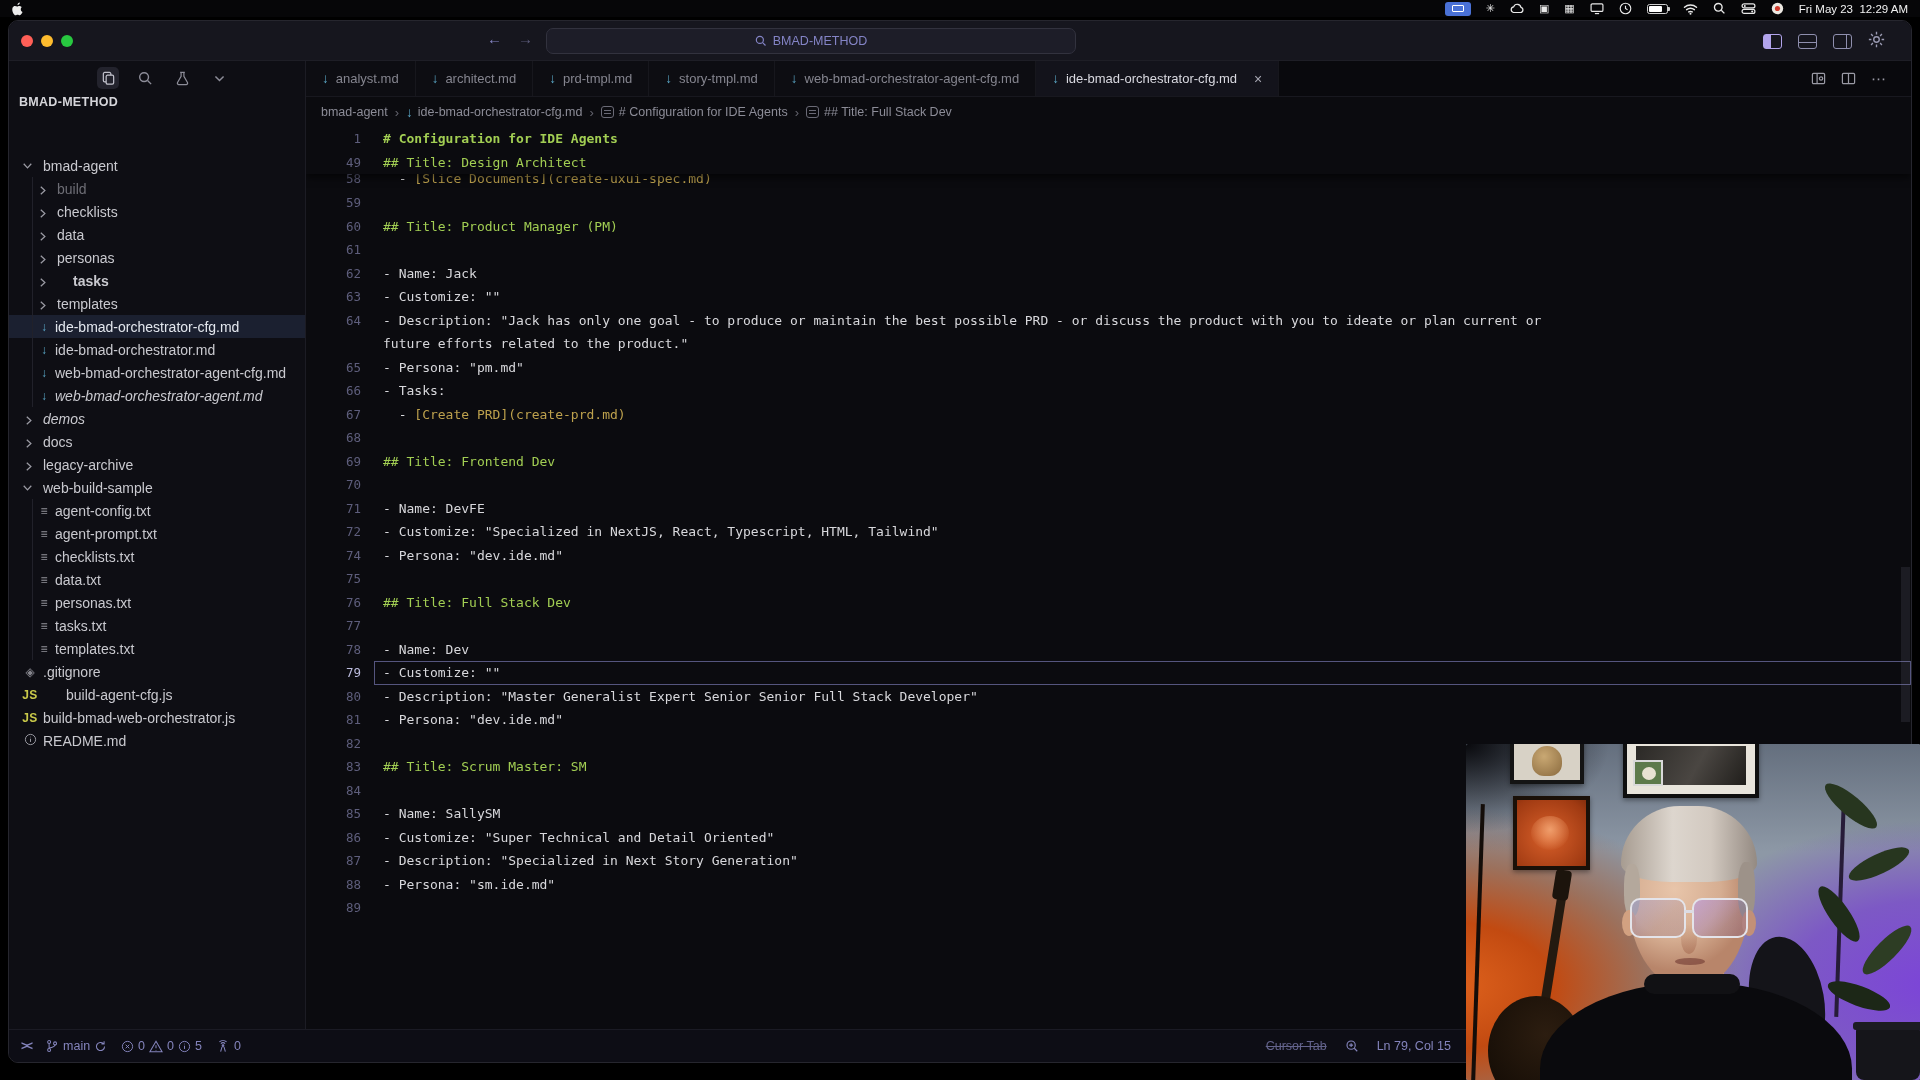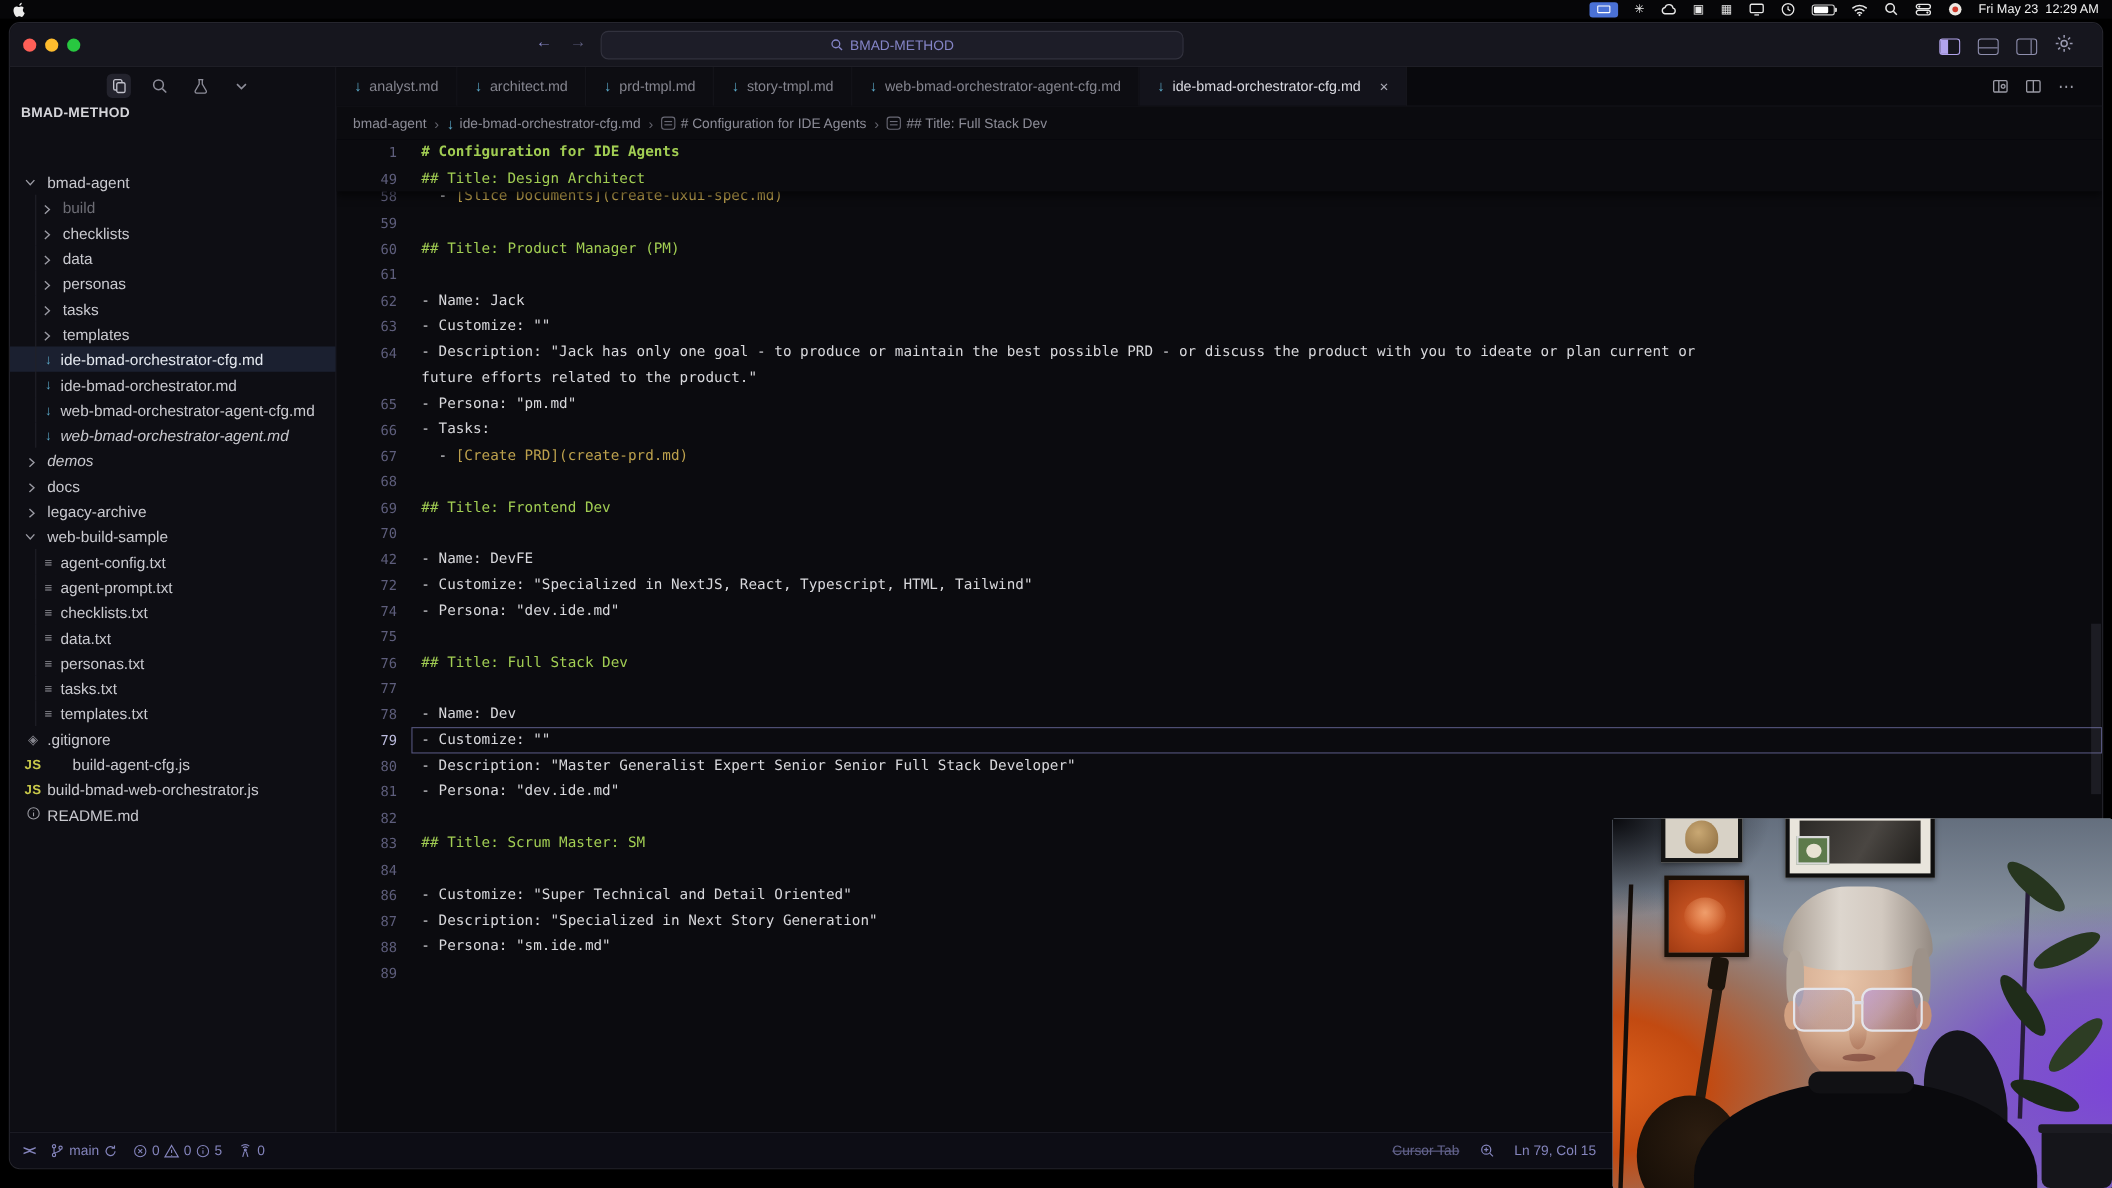--- a/index.html
+++ b/index.html
@@ -326,21 +326,21 @@
           <span class="twist" style="left: 28px;"><svg width="11" height="11" viewBox="0 0 16 16" fill="none" stroke="currentColor" stroke-width="1.8">
               <path d="M5.5 2.5l6 5.5-6 5.5"></path>
             </svg></span>
           <span class="lbl" style="left: 48px;">personas</span>
         </div>
         <div class="trow">
           <span class="guide"></span>
           <span class="twist" style="left: 28px;"><svg width="11" height="11" viewBox="0 0 16 16" fill="none" stroke="currentColor" stroke-width="1.8">
               <path d="M5.5 2.5l6 5.5-6 5.5"></path>
             </svg></span>
-          <span class="lbl" style="left: 48px;">tasks</span>
+          <span class="lbl" style="left: 64px; font-weight: bold;">tasks</span>
         </div>
         <div class="trow">
           <span class="guide"></span>
           <span class="twist" style="left: 28px;"><svg width="11" height="11" viewBox="0 0 16 16" fill="none" stroke="currentColor" stroke-width="1.8">
               <path d="M5.5 2.5l6 5.5-6 5.5"></path>
             </svg></span>
           <span class="lbl" style="left: 48px;">templates</span>
         </div>
         <div class="trow selected">
           <span class="guide"></span>
@@ -523,33 +523,34 @@
         <div class="erow"><span class="num">62</span><span class="code"><span class="seg-text">- Name: Jack</span></span></div>
         <div class="erow"><span class="num">63</span><span class="code"><span class="seg-text">- Customize: ""</span></span></div>
         <div class="erow"><span class="num">64</span><span class="code"><span class="seg-text">- Description: "Jack has only one goal - to produce or maintain the best possible PRD - or discuss the product with you to ideate or plan current or</span></span></div>
         <div class="erow"><span class="num"></span><span class="code"><span class="seg-text">future efforts related to the product."</span></span></div>
         <div class="erow"><span class="num">65</span><span class="code"><span class="seg-text">- Persona: "pm.md"</span></span></div>
         <div class="erow"><span class="num">66</span><span class="code"><span class="seg-text">- Tasks:</span></span></div>
         <div class="erow"><span class="num">67</span><span class="code"><span class="seg-text">  - </span><span class="seg-link">[Create PRD](create-prd.md)</span></span></div>
         <div class="erow"><span class="num">68</span><span class="code"></span></div>
         <div class="erow"><span class="num">69</span><span class="code"><span class="seg-h2">## Title: Frontend Dev</span></span></div>
         <div class="erow"><span class="num">70</span><span class="code"></span></div>
-        <div class="erow"><span class="num">42</span><span class="code"><span class="seg-text">- Name: DevFE</span></span></div>
+        <div class="erow"><span class="num">71</span><span class="code"><span class="seg-text">- Name: DevFE</span></span></div>
         <div class="erow"><span class="num">72</span><span class="code"><span class="seg-text">- Customize: "Specialized in NextJS, React, Typescript, HTML, Tailwind"</span></span></div>
         <div class="erow"><span class="num">74</span><span class="code"><span class="seg-text">- Persona: "dev.ide.md"</span></span></div>
         <div class="erow"><span class="num">75</span><span class="code"></span></div>
         <div class="erow"><span class="num">76</span><span class="code"><span class="seg-h2">## Title: Full Stack Dev</span></span></div>
         <div class="erow"><span class="num">77</span><span class="code"></span></div>
         <div class="erow"><span class="num">78</span><span class="code"><span class="seg-text">- Name: Dev</span></span></div>
         <div class="erow current"><span class="num">79</span><span class="code"><span class="seg-text">- Customize: ""</span></span></div>
         <div class="erow"><span class="num">80</span><span class="code"><span class="seg-text">- Description: "Master Generalist Expert Senior Senior Full Stack Developer"</span></span></div>
         <div class="erow"><span class="num">81</span><span class="code"><span class="seg-text">- Persona: "dev.ide.md"</span></span></div>
         <div class="erow"><span class="num">82</span><span class="code"></span></div>
         <div class="erow"><span class="num">83</span><span class="code"><span class="seg-h2">## Title: Scrum Master: SM</span></span></div>
         <div class="erow"><span class="num">84</span><span class="code"></span></div>
+        <div class="erow"><span class="num">85</span><span class="code"><span class="seg-text">- Name: SallySM</span></span></div>
         <div class="erow"><span class="num">86</span><span class="code"><span class="seg-text">- Customize: "Super Technical and Detail Oriented"</span></span></div>
         <div class="erow"><span class="num">87</span><span class="code"><span class="seg-text">- Description: "Specialized in Next Story Generation"</span></span></div>
         <div class="erow"><span class="num">88</span><span class="code"><span class="seg-text">- Persona: "sm.ide.md"</span></span></div>
         <div class="erow"><span class="num">89</span><span class="code"></span></div>
       </div>
     <div class="scrollthumb"></div>
   </div>
 
   <div class="statusbar">
     <div class="sb-left">

